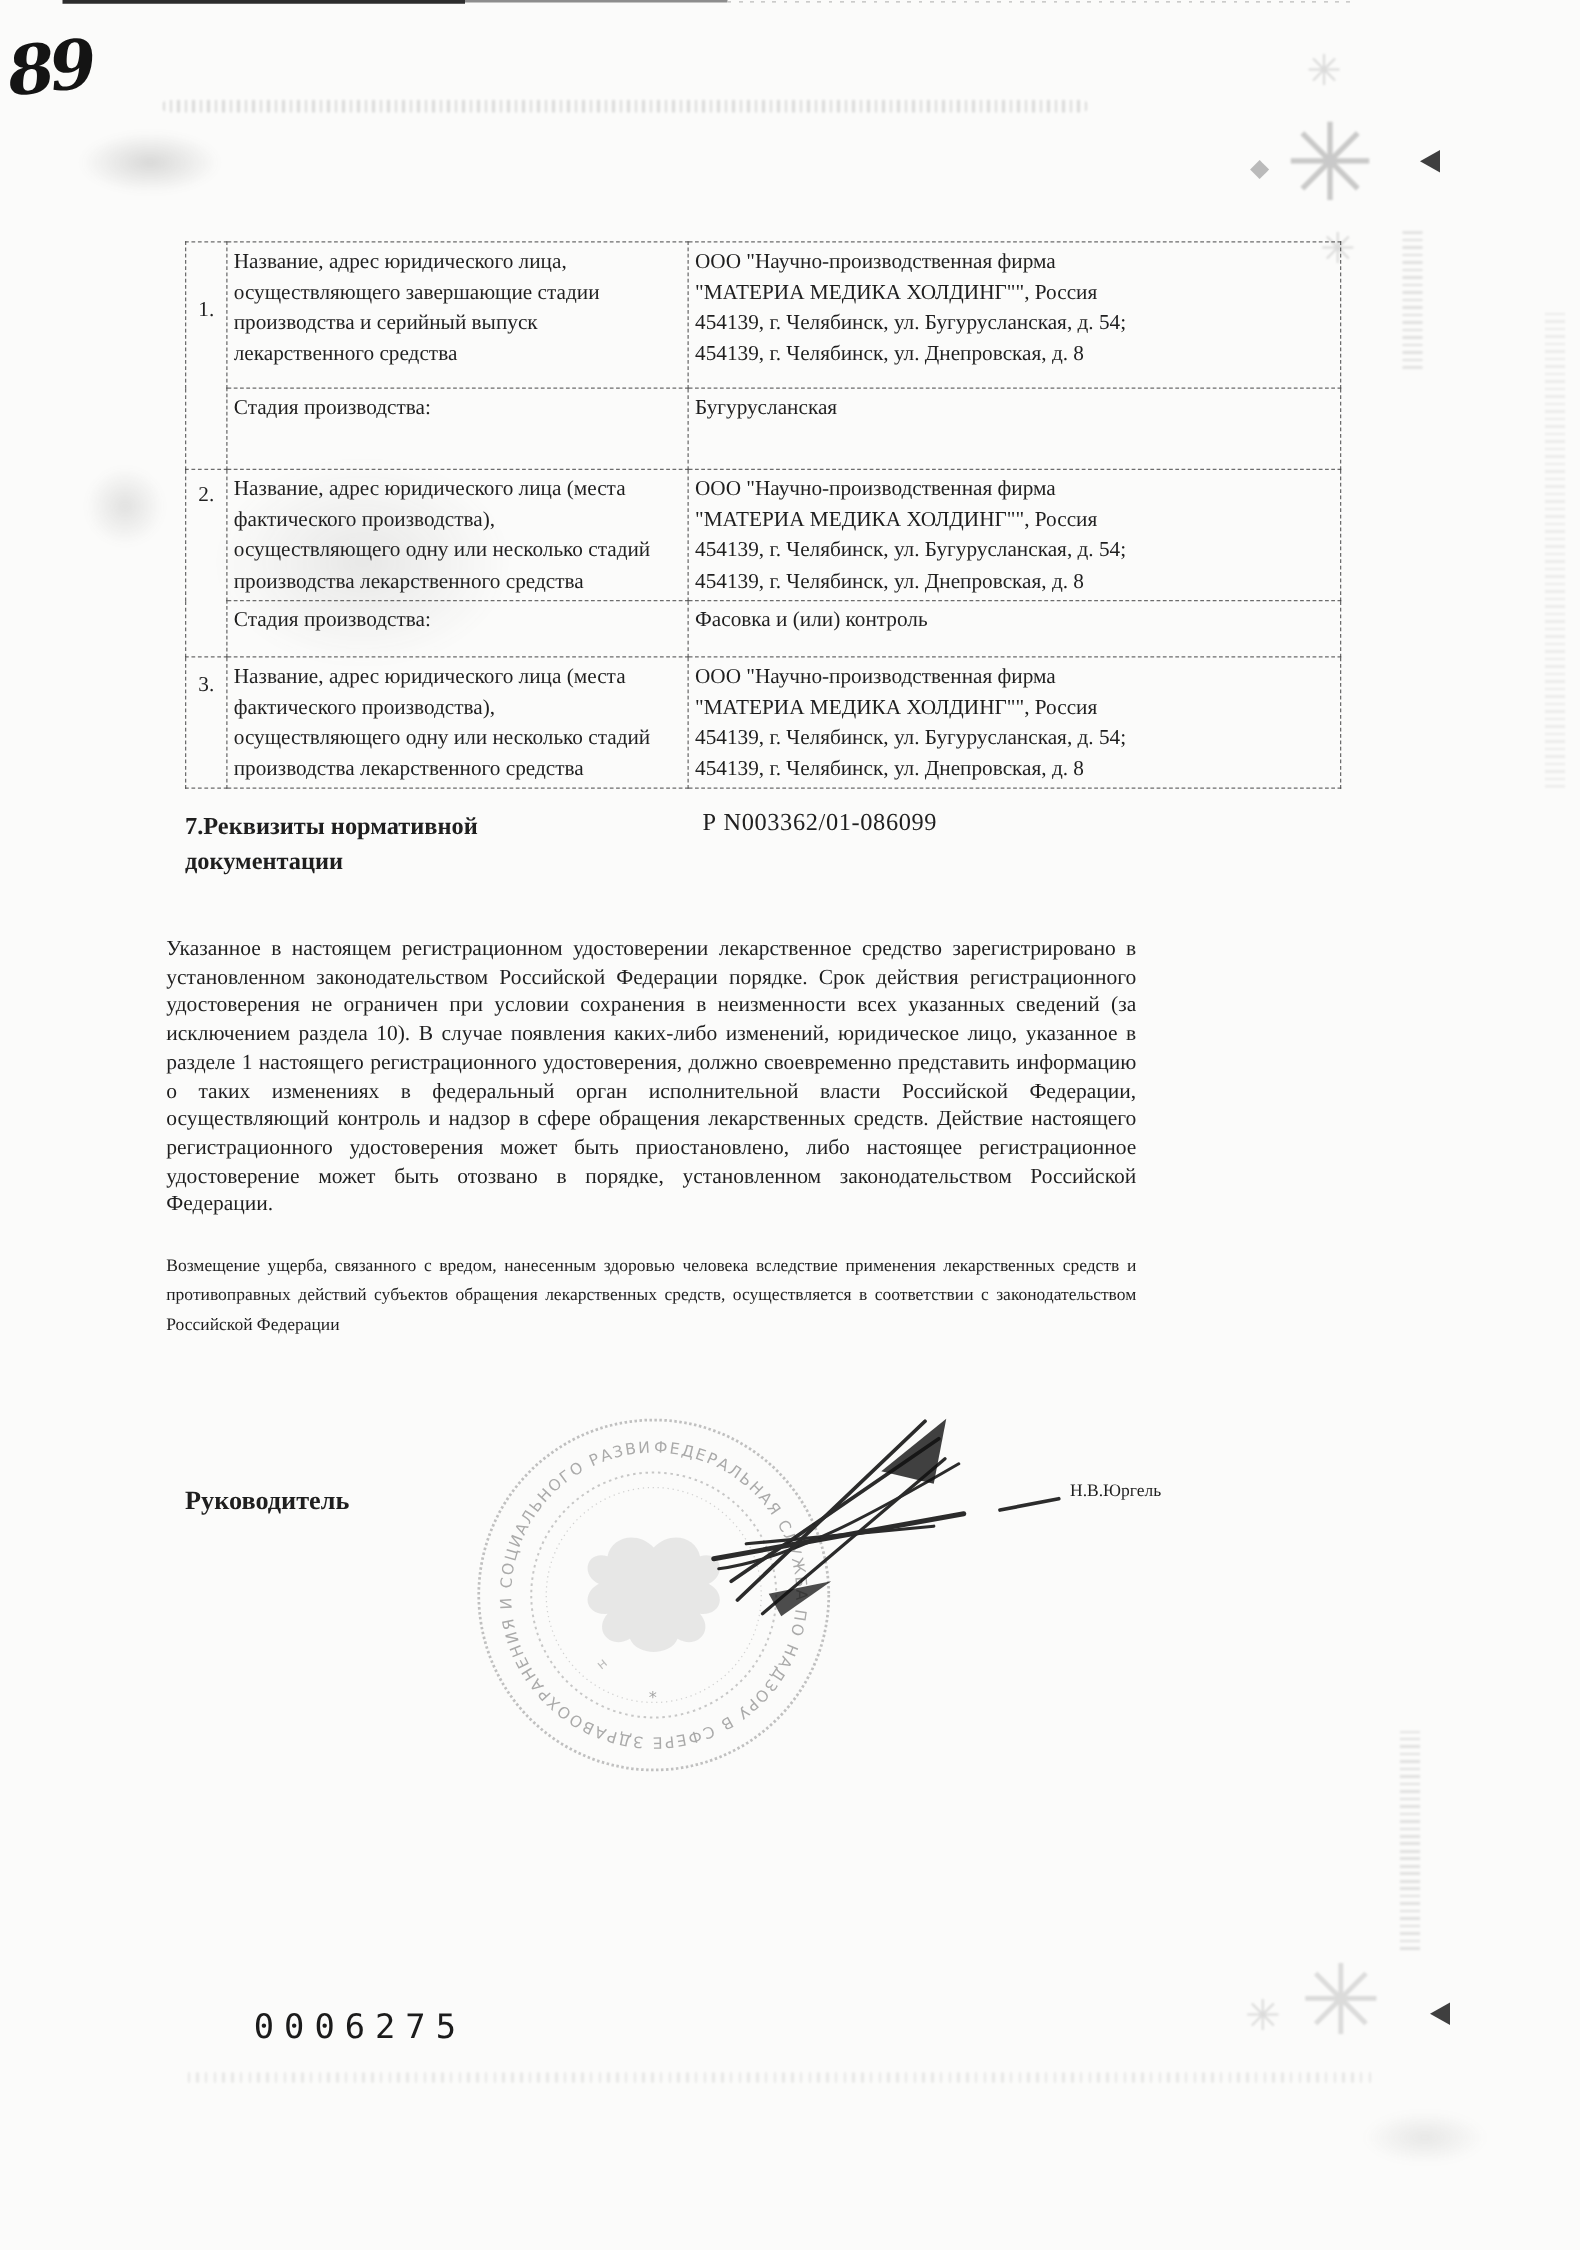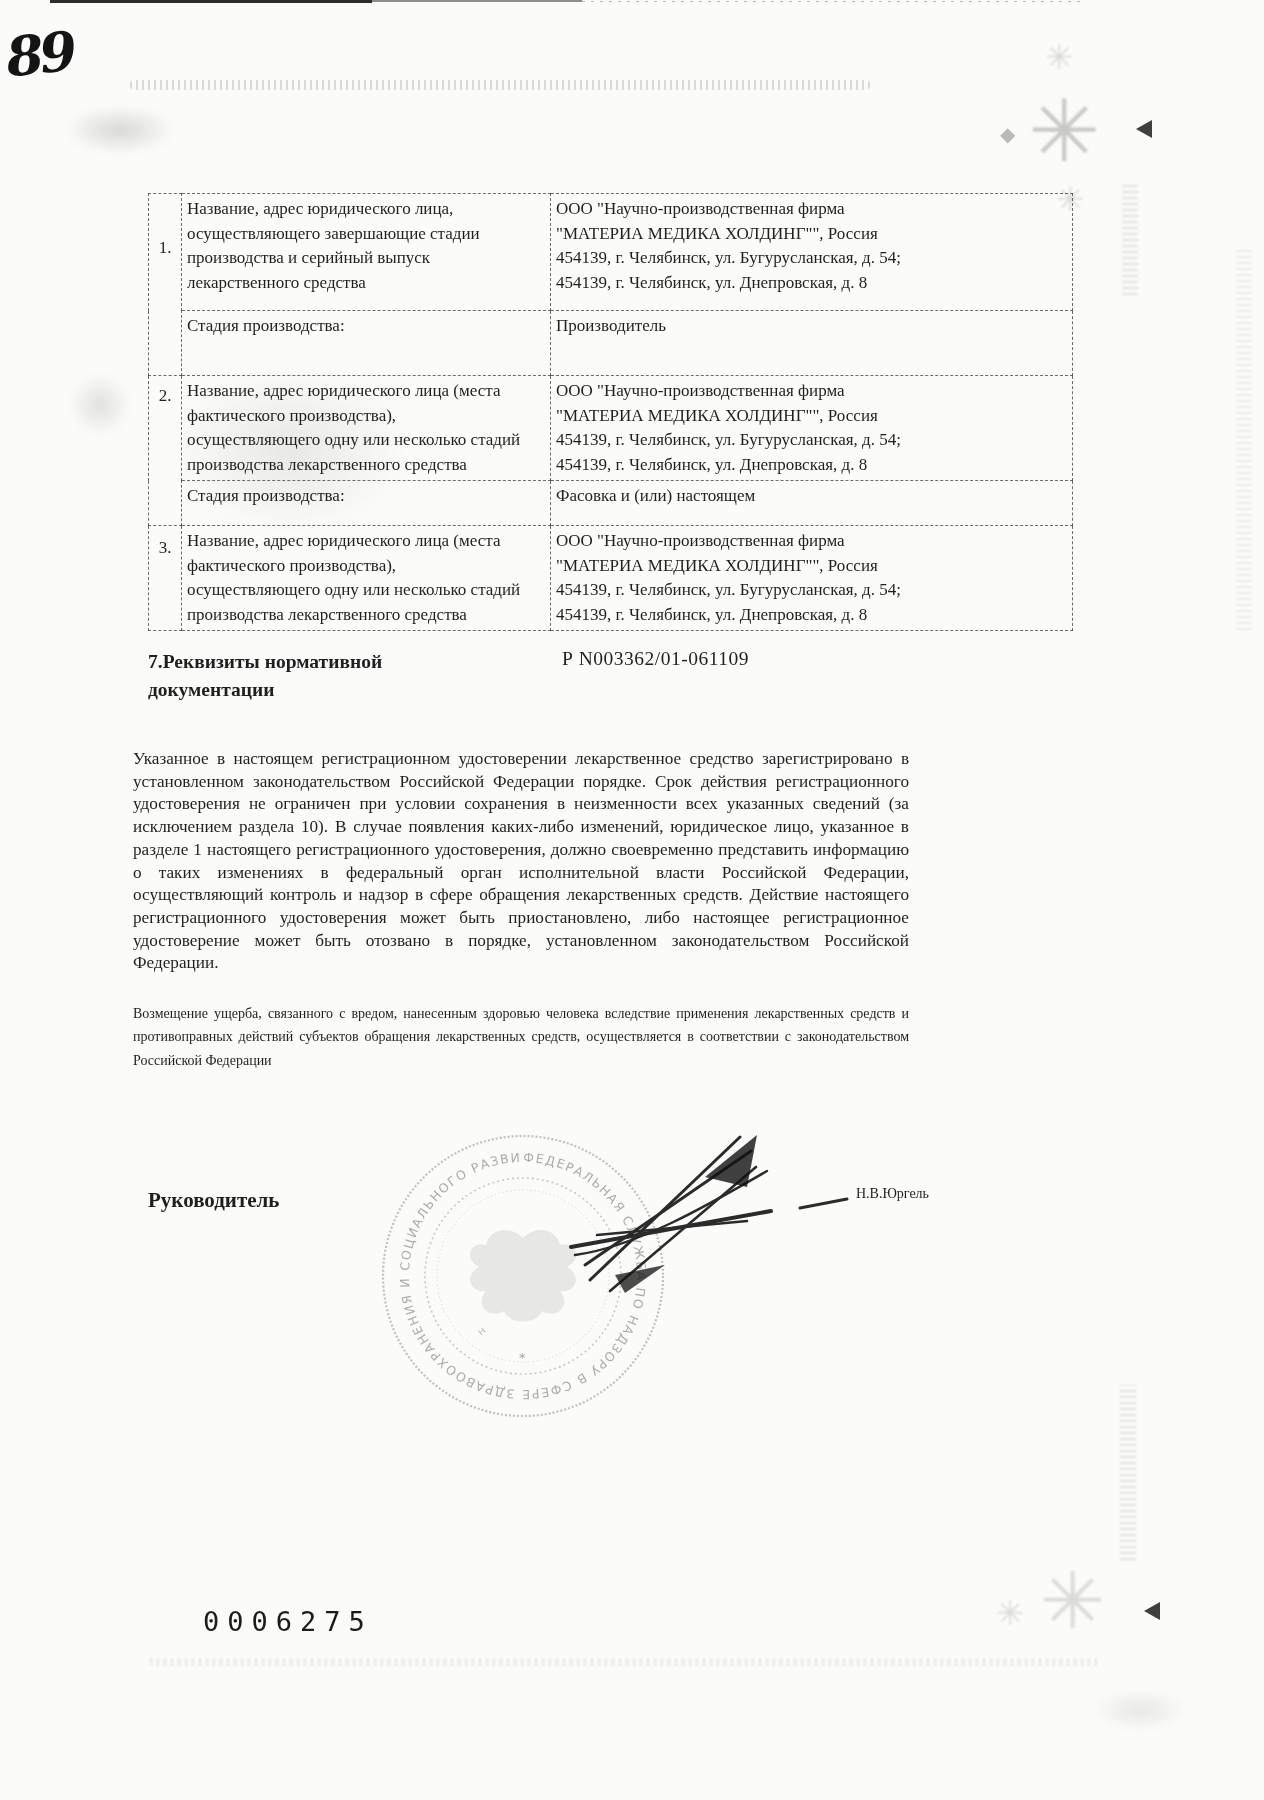--- a/index.html
+++ b/index.html
@@ -93,55 +93,55 @@
 осуществляющего завершающие стадии
 производства и серийный выпуск
 лекарственного средства</td>
       <td class="val">ООО "Научно-производственная фирма
 "МАТЕРИА МЕДИКА ХОЛДИНГ"", Россия
 454139, г. Челябинск, ул. Бугурусланская, д. 54;
 454139, г. Челябинск, ул. Днепровская, д. 8</td>
     </tr>
     <tr>
       <td class="lbl" style="height:58px;">Стадия производства:</td>
-      <td class="val">Производитель</td>
+      <td class="val">Бугурусланская</td>
     </tr>
     <tr>
       <td class="num" rowspan="2" style="padding-top:8px;">2.</td>
       <td class="lbl" style="height:86px;">Название, адрес юридического лица (места
 фактического производства),
 осуществляющего одну или несколько стадий
 производства лекарственного средства</td>
       <td class="val">ООО "Научно-производственная фирма
 "МАТЕРИА МЕДИКА ХОЛДИНГ"", Россия
 454139, г. Челябинск, ул. Бугурусланская, д. 54;
 454139, г. Челябинск, ул. Днепровская, д. 8</td>
     </tr>
     <tr>
       <td class="lbl" style="height:38px;">Стадия производства:</td>
-      <td class="val">Фасовка и (или) настоящем</td>
+      <td class="val">Фасовка и (или) контроль</td>
     </tr>
     <tr>
       <td class="num" style="padding-top:10px;">3.</td>
       <td class="lbl" style="height:88px;">Название, адрес юридического лица (места
 фактического производства),
 осуществляющего одну или несколько стадий
 производства лекарственного средства</td>
       <td class="val">ООО "Научно-производственная фирма
 "МАТЕРИА МЕДИКА ХОЛДИНГ"", Россия
 454139, г. Челябинск, ул. Бугурусланская, д. 54;
 454139, г. Челябинск, ул. Днепровская, д. 8</td>
     </tr>
   </tbody>
     </table>
 </div>
 
 <div class="abs sec10-title">7.Реквизиты нормативной
 документации</div>
-<div class="abs sec10-num">Р N003362/01-061109</div>
+<div class="abs sec10-num">Р N003362/01-086099</div>
 
 <div class="abs para">Указанное в настоящем регистрационном удостоверении лекарственное средство зарегистрировано в установленном законодательством Российской Федерации порядке. Срок действия регистрационного удостоверения не ограничен при условии сохранения в неизменности всех указанных сведений (за исключением раздела 10). В случае появления каких-либо изменений, юридическое лицо, указанное в разделе 1 настоящего регистрационного удостоверения, должно своевременно представить информацию о таких изменениях в федеральный орган исполнительной власти Российской Федерации, осуществляющий контроль и надзор в сфере обращения лекарственных средств. Действие настоящего регистрационного удостоверения может быть приостановлено, либо настоящее регистрационное удостоверение может быть отозвано в порядке, установленном законодательством Российской Федерации.</div>
 <div class="abs para2">Возмещение ущерба, связанного с вредом, нанесенным здоровью человека вследствие применения лекарственных средств и противоправных действий субъектов обращения лекарственных средств, осуществляется в соответствии с законодательством Российской Федерации</div>
 
 <div class="abs sig-role">Руководитель</div>
 <div class="abs sig-name">Н.В.Юргель</div>
 
 <div class="abs stampwrap">
   <svg width="300" height="300" viewBox="0 0 300 300">
     <defs>

